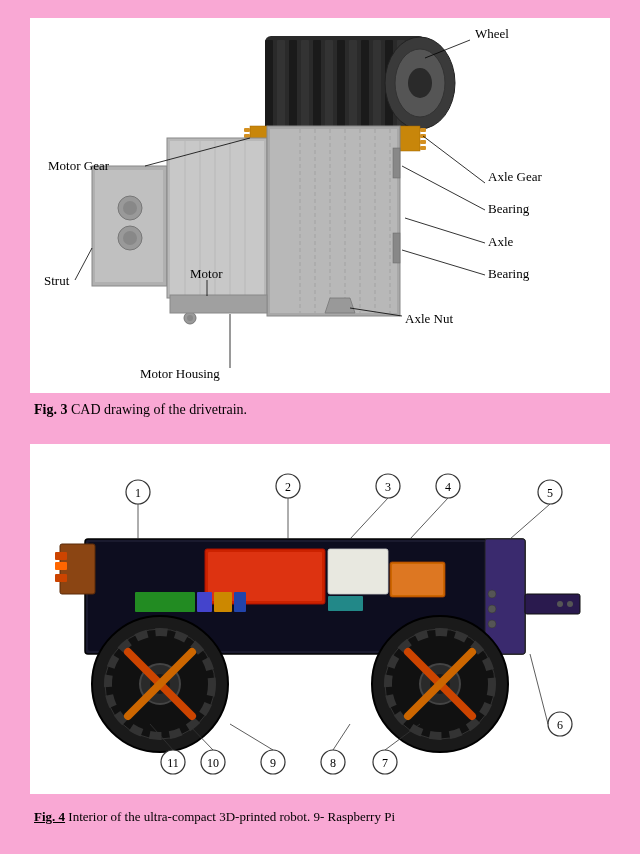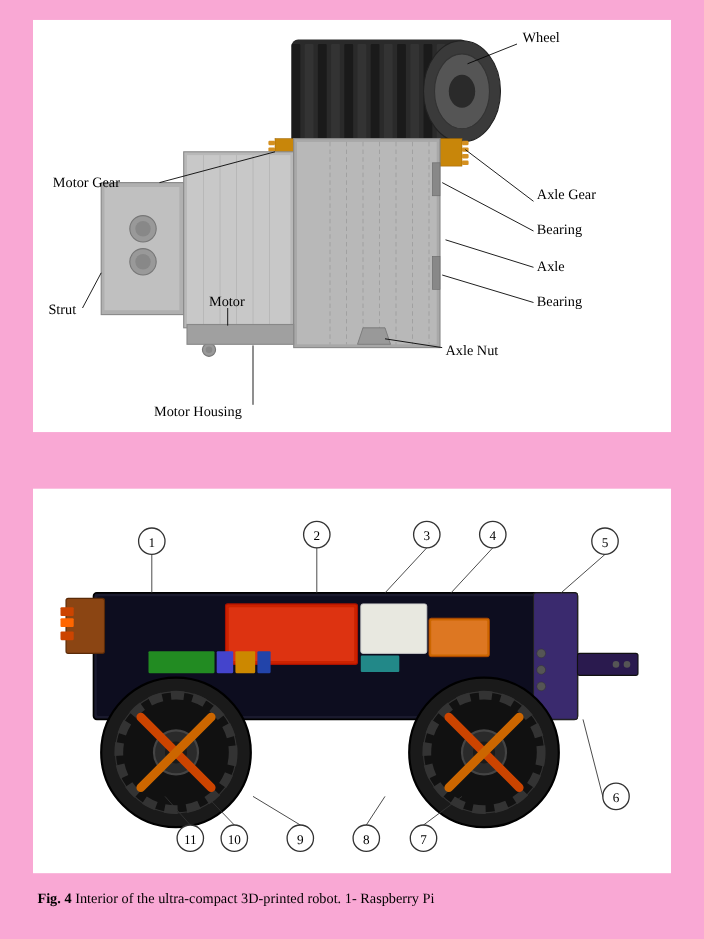--- a/index.html
+++ b/index.html
@@ -60,20 +60,21 @@
 
     .fig4-caption {
       font-size: 13px;
       margin-top: 4px;
       padding-left: 4px;
       line-height: 1.4;
     }
 
     .fig4-caption strong {
       font-weight: bold;
+      text-decoration: underline;
     }
 
     
     .label-text {
       font-family: 'Times New Roman', Times, serif;
       font-size: 13px;
       fill: #000;
     }
 
     .label-line {
@@ -189,20 +190,23 @@
         <line x1="455" y1="257" x2="372" y2="232" class="label-line"></line>
 
         <text x="110" y="360" class="label-text" font-family="Times New Roman, serif" font-size="13" fill="#000">Motor Housing</text>
         <line x1="200" y1="350" x2="200" y2="296" class="label-line"></line>
 
         <text x="375" y="305" class="label-text" font-family="Times New Roman, serif" font-size="13" fill="#000">Axle Nut</text>
         <line x1="372" y1="298" x2="320" y2="290" class="label-line"></line>
 
       </svg>
     </div>
+    <div class="fig3-caption">
+      <strong>Fig. 3</strong><span>  CAD drawing of the drivetrain.</span>
+    </div>
   </div>
 
   <div class="fig4-container">
     <div class="fig4-svg-wrap">
       <svg width="580" height="350" viewBox="0 0 580 350" xmlns="http://www.w3.org/2000/svg" style="display:block; margin:0 auto;">
         <rect width="580" height="350" fill="white"></rect>
 
         <rect x="55" y="95" width="440" height="115" rx="3" fill="#1a1a2e" stroke="#000" stroke-width="1.5"></rect>
         <rect x="58" y="98" width="434" height="109" rx="2" fill="#0d0d1f"></rect>
 
@@ -302,17 +306,17 @@
         <text x="183" y="323" text-anchor="middle" font-family="Times New Roman,serif" font-size="12" fill="#000">10</text>
         <line x1="183" y1="306" x2="158" y2="280" stroke="#333" stroke-width="0.8"></line>
 
         <circle cx="143" cy="318" r="12" fill="white" stroke="#333" stroke-width="1.2"></circle>
         <text x="143" y="323" text-anchor="middle" font-family="Times New Roman,serif" font-size="12" fill="#000">11</text>
         <line x1="143" y1="306" x2="120" y2="280" stroke="#333" stroke-width="0.8"></line>
 
       </svg>
     </div>
     <div class="fig4-caption">
-      <strong>Fig. 4</strong><span>  Interior of the ultra-compact 3D-printed robot. 1- Raspberry Pi</span>
+      <strong>Fig. 4</strong><span>  Interior of the ultra-compact 3D-printed robot. 9- Raspberry Pi</span>
     </div>
   </div>
 
 </div>
 
 </body></html>

